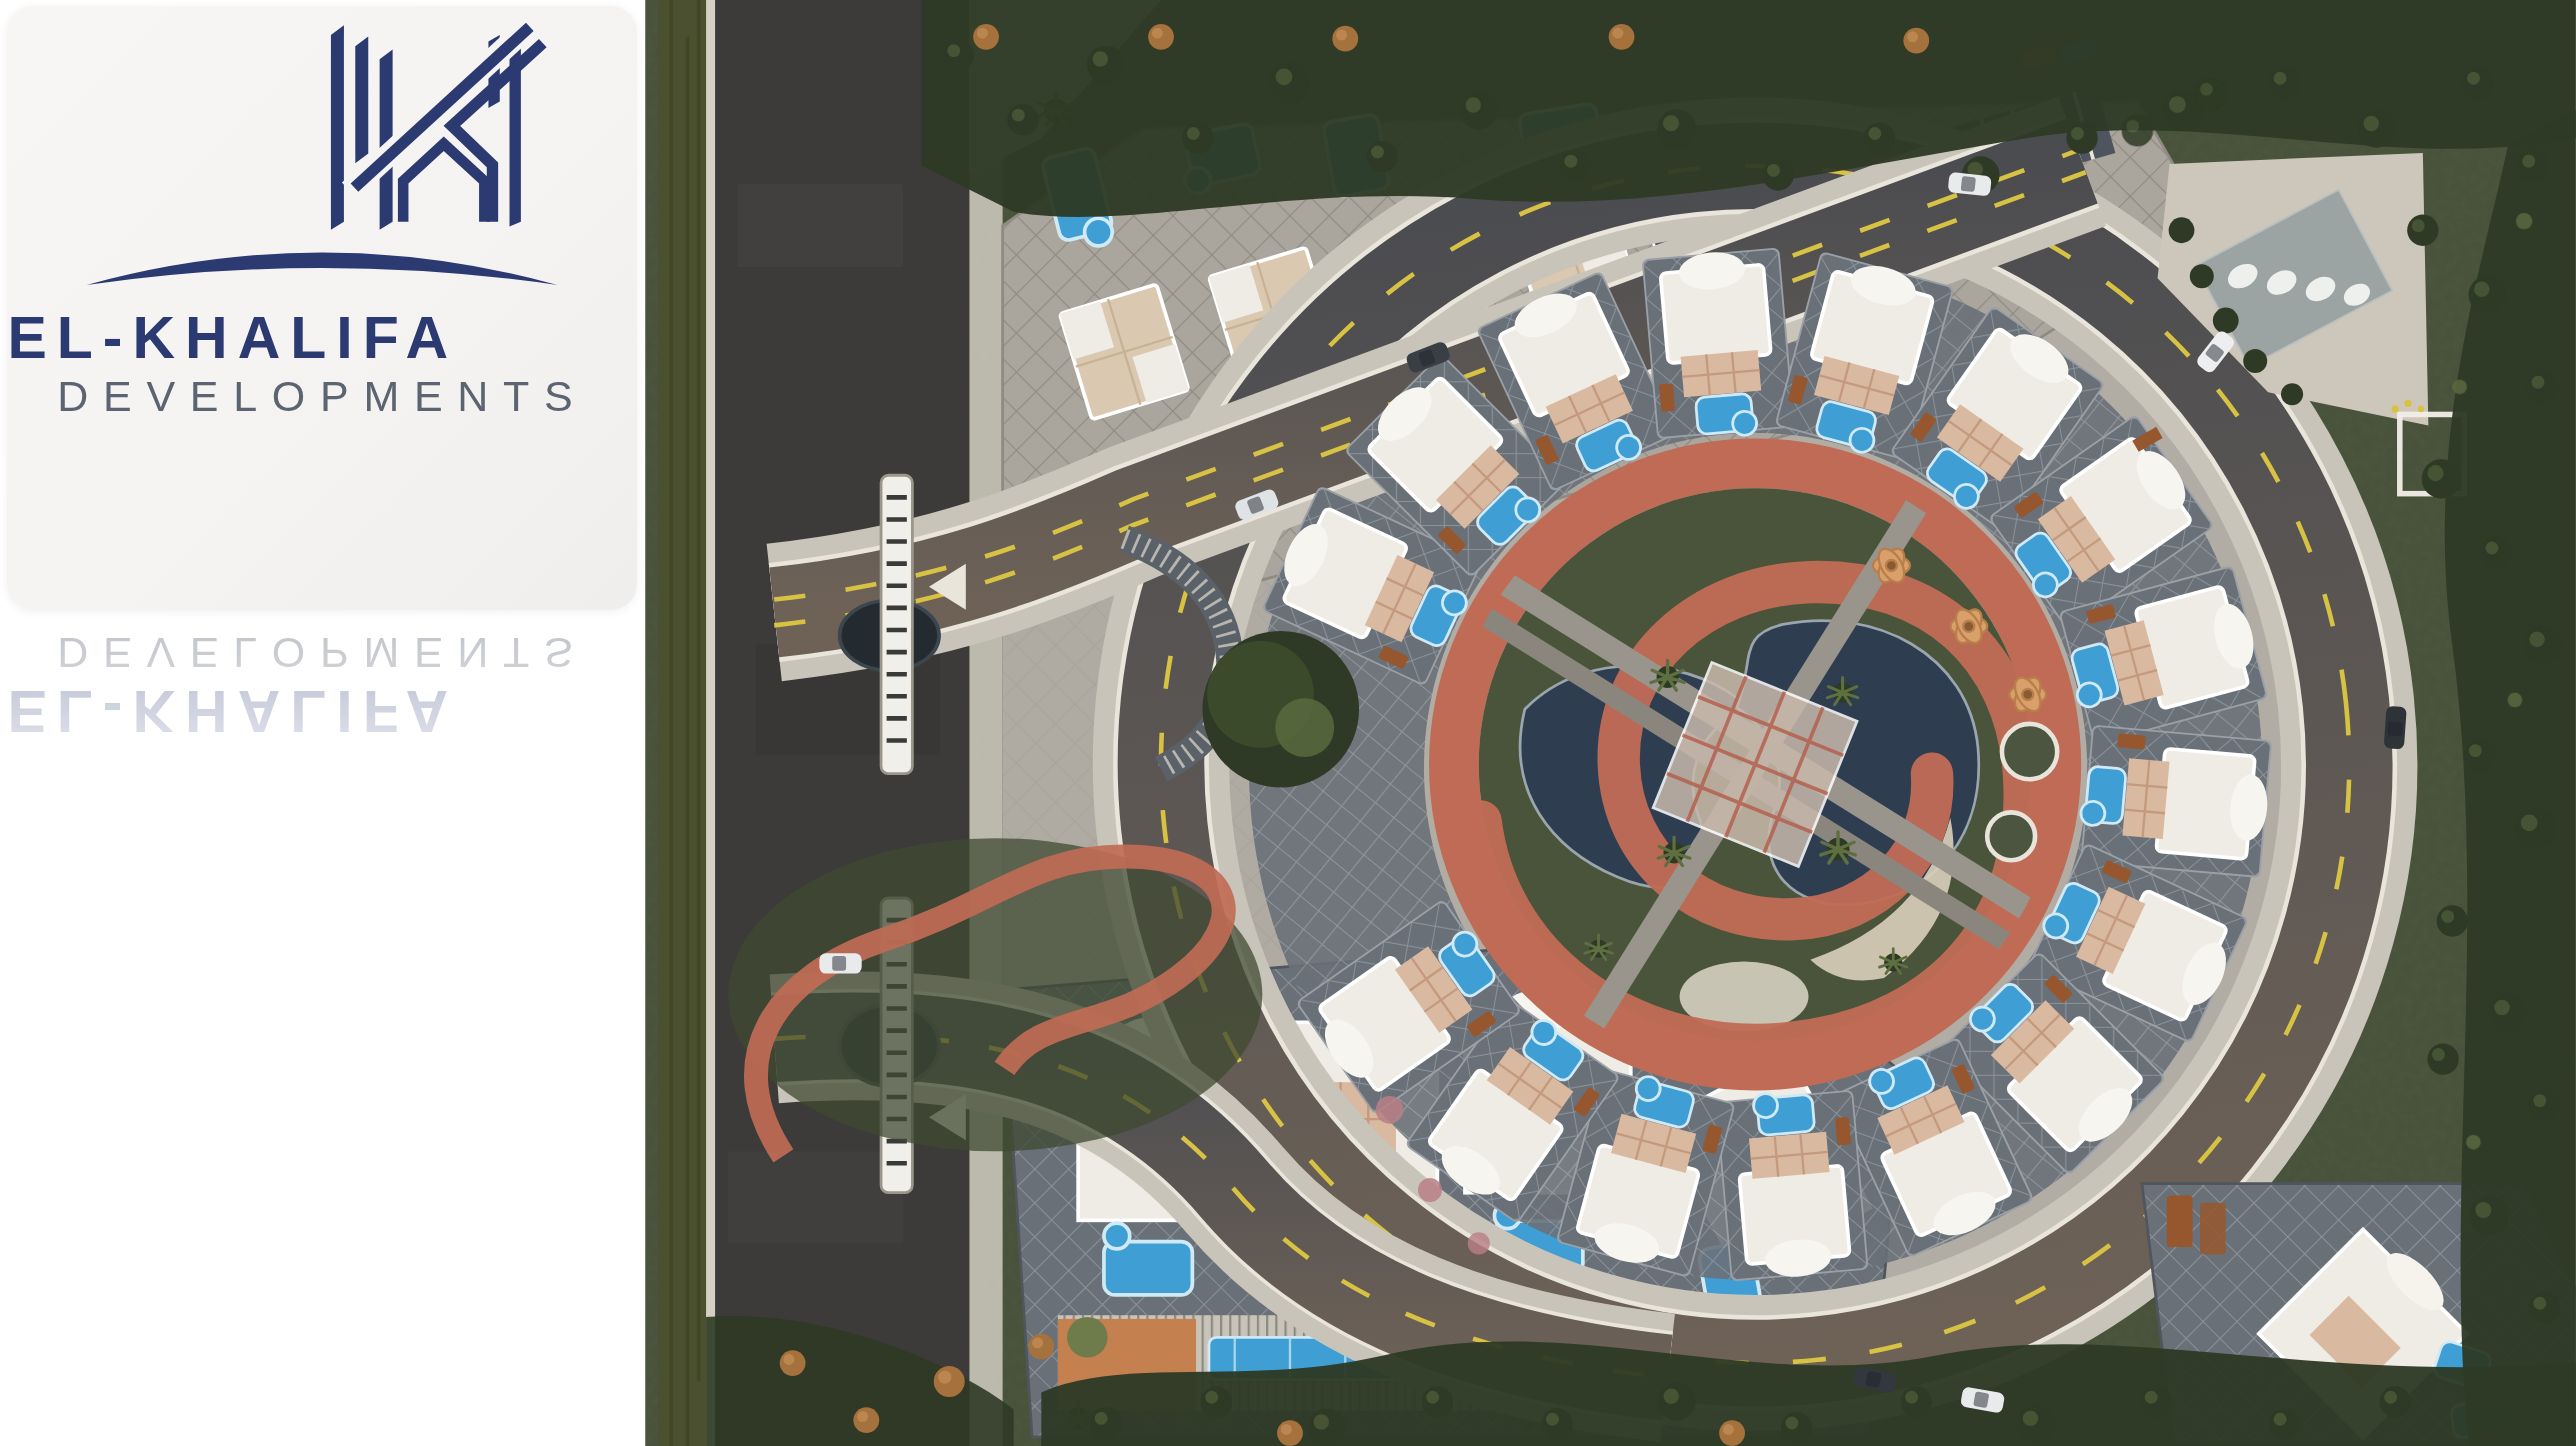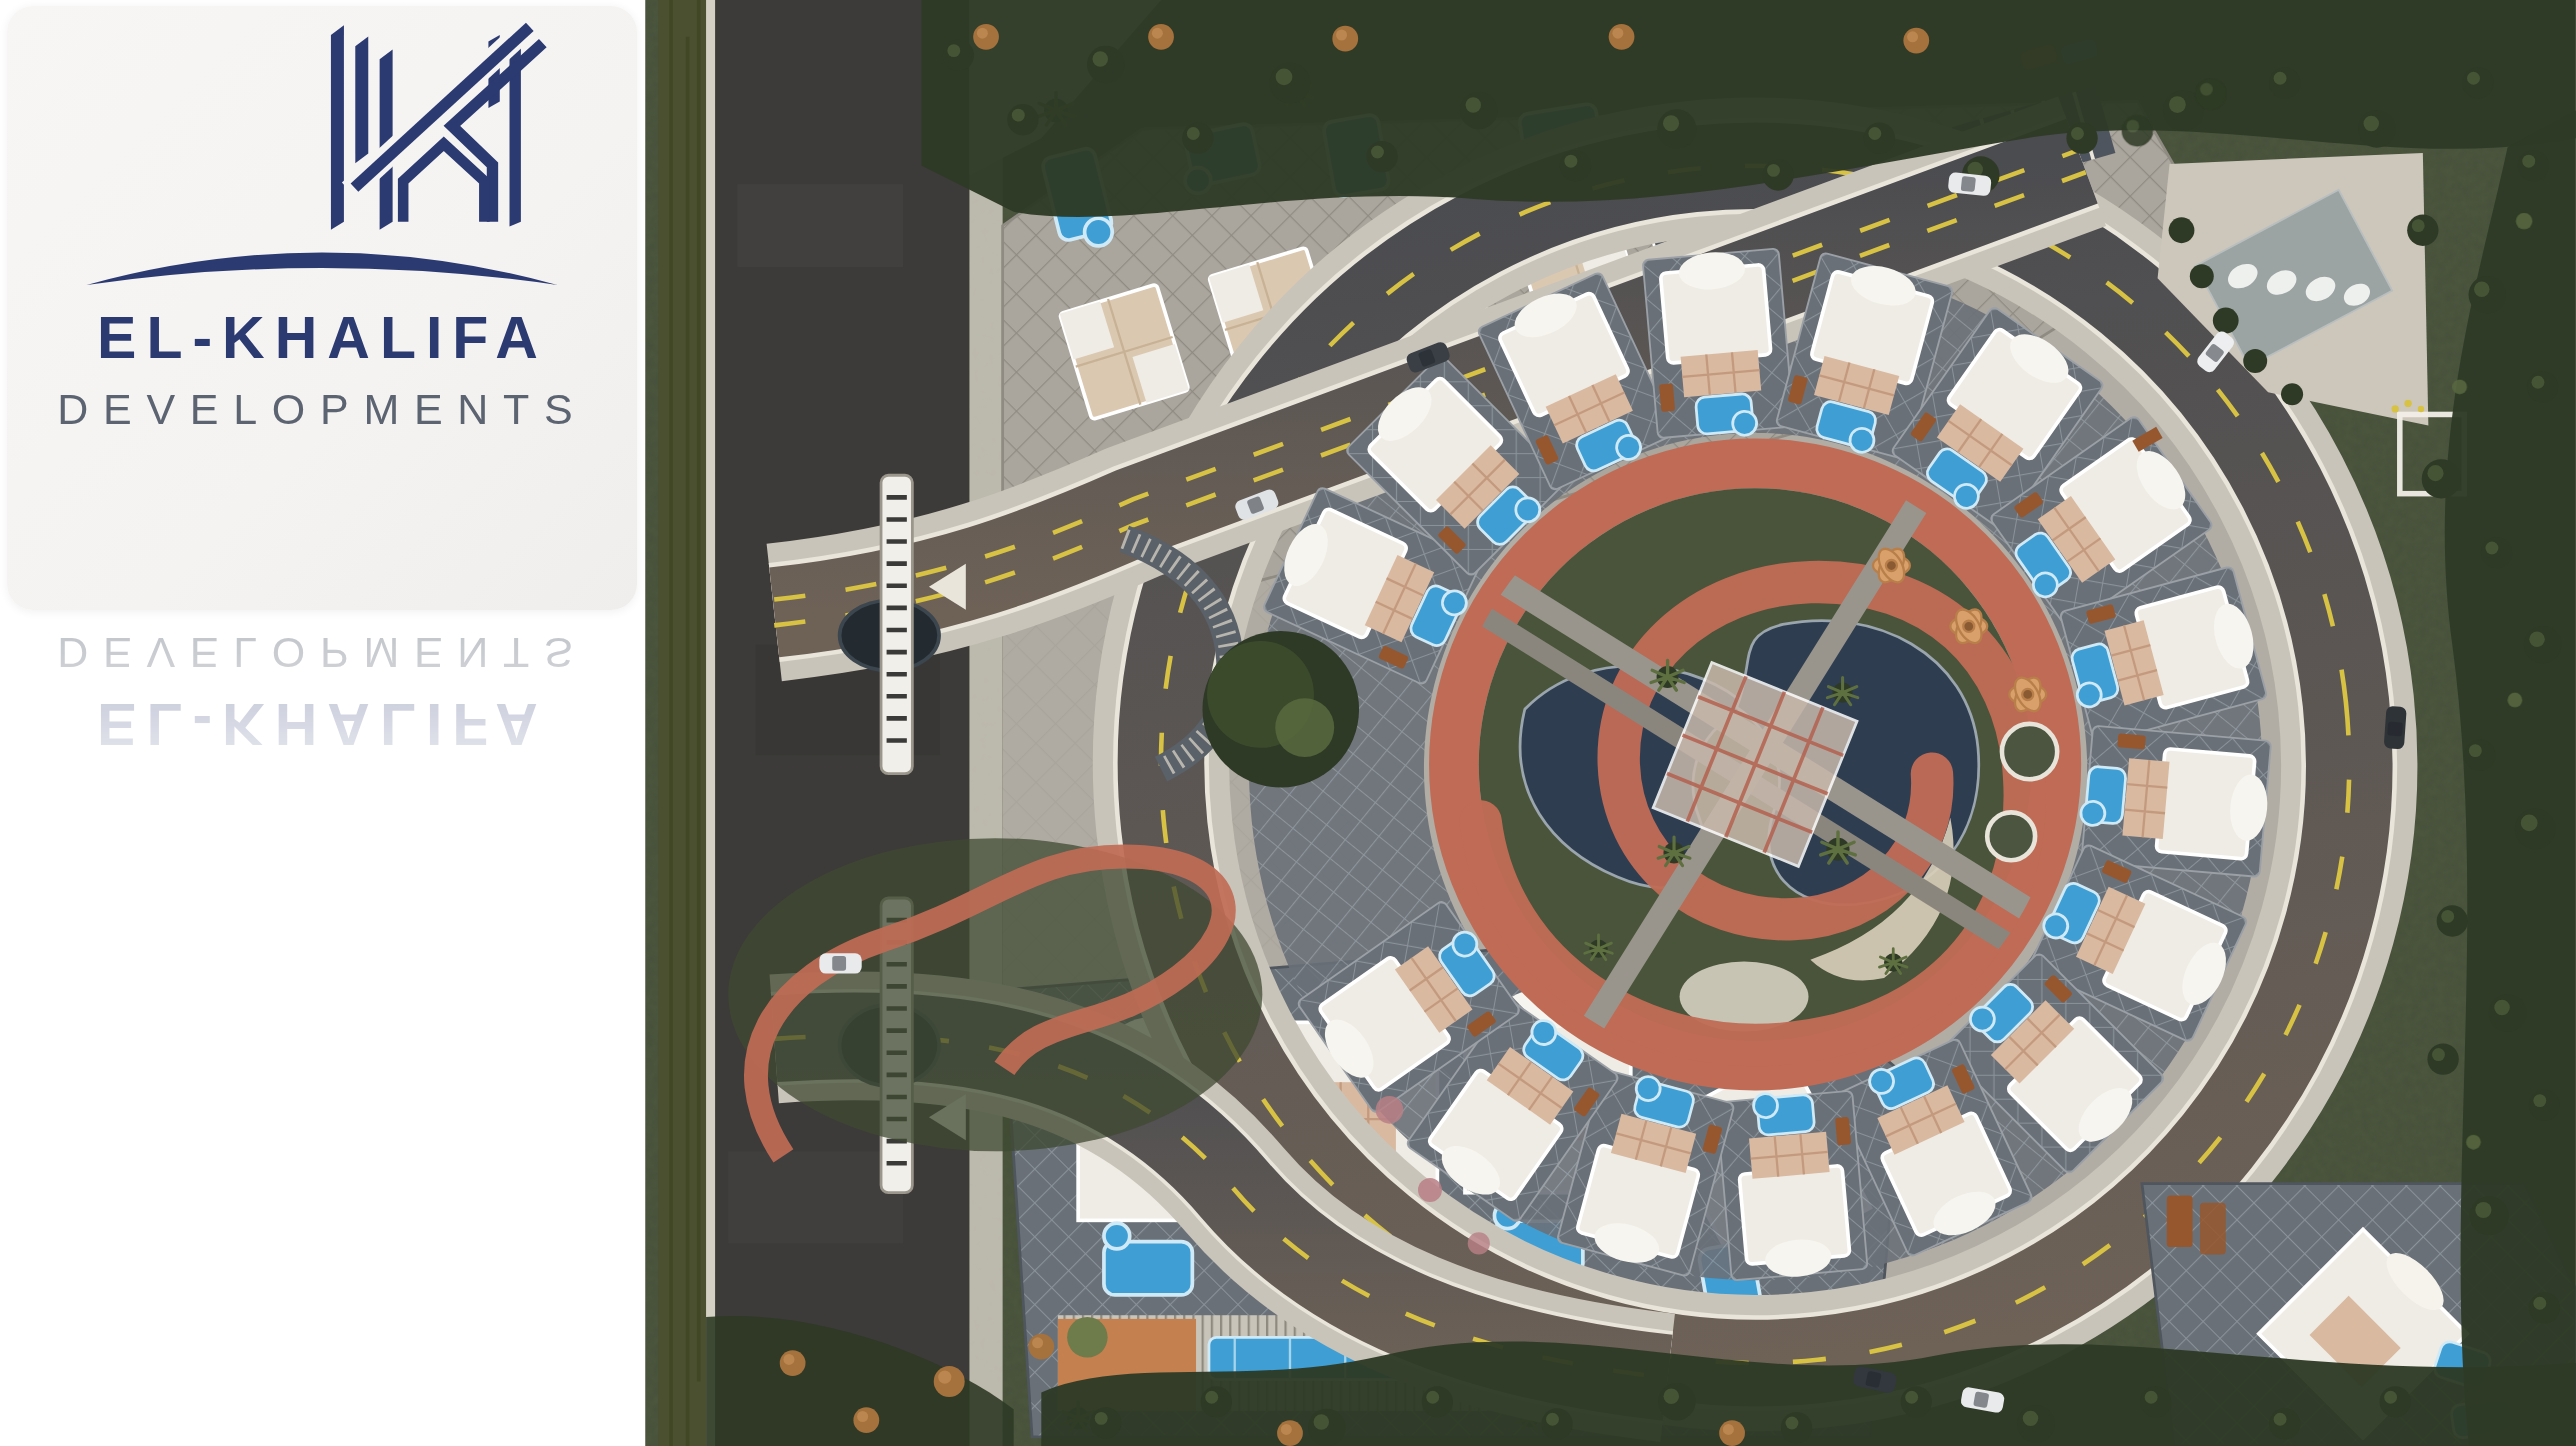--- a/index.html
+++ b/index.html
@@ -5,22 +5,22 @@
   html,body{margin:0;padding:0;background:#ffffff;}
   body{font-family:"Liberation Sans", sans-serif;}
   .stage{position:relative;width:2576px;height:1446px;background:var(--panel-bg,#fff);overflow:hidden;}
 
   
   .panel{position:absolute;left:0;top:0;width:645px;height:1446px;background:var(--panel-bg,#fff);}
   .card{position:absolute;left:7.4px;top:5.5px;width:630px;height:604px;border-radius:26px;
         background:linear-gradient(135deg,#f7f6f4 0%,var(--card-bg,#f4f3f1) 60%,#efeeec 100%);
         box-shadow:0 1.8px 9.2px rgba(0,0,0,0.06);}
   .logo{display:block;margin:16.6px auto 0 auto;overflow:visible;}
-  .brand-name{margin-top:5.5px;text-align:center;font-size:59px;font-weight:700;letter-spacing:10px;color:var(--navy,#2c3a72);}
-  .brand-sub{margin-top:13px;text-align:center;font-size:43px;font-weight:400;letter-spacing:14.7px;color:var(--brand-gray,#5c6472);}
+  .brand-name{margin-top:5.5px;text-align:left;font-size:59px;font-weight:700;letter-spacing:10px;color:var(--navy,#2c3a72);}
+  .brand-sub{text-align:center;font-size:43px;font-weight:400;letter-spacing:14.7px;color:var(--brand-gray,#5c6472);}
   .reflection{position:absolute;left:7.4px;top:619px;width:630px;height:276px;
         -webkit-mask-image:linear-gradient(to bottom,rgba(0,0,0,.40),rgba(0,0,0,.10) 55%,transparent 85%);
         mask-image:linear-gradient(to bottom,rgba(0,0,0,.40),rgba(0,0,0,.10) 55%,transparent 85%);}
   .flip{transform:scaleY(-1);}
   .flip .brand-name{margin-top:9.2px;}
   .project{position:absolute;left:14.7px;bottom:14.7px;font-size:96px;font-weight:700;letter-spacing:0.9px;
         color:var(--ink,#0d0d0d);border-bottom:8.3px solid var(--ink,#0d0d0d);padding:0 9.2px 5.5px 1.8px;line-height:1.04;}
 
   
   .f-navy{fill:var(--navy)}

